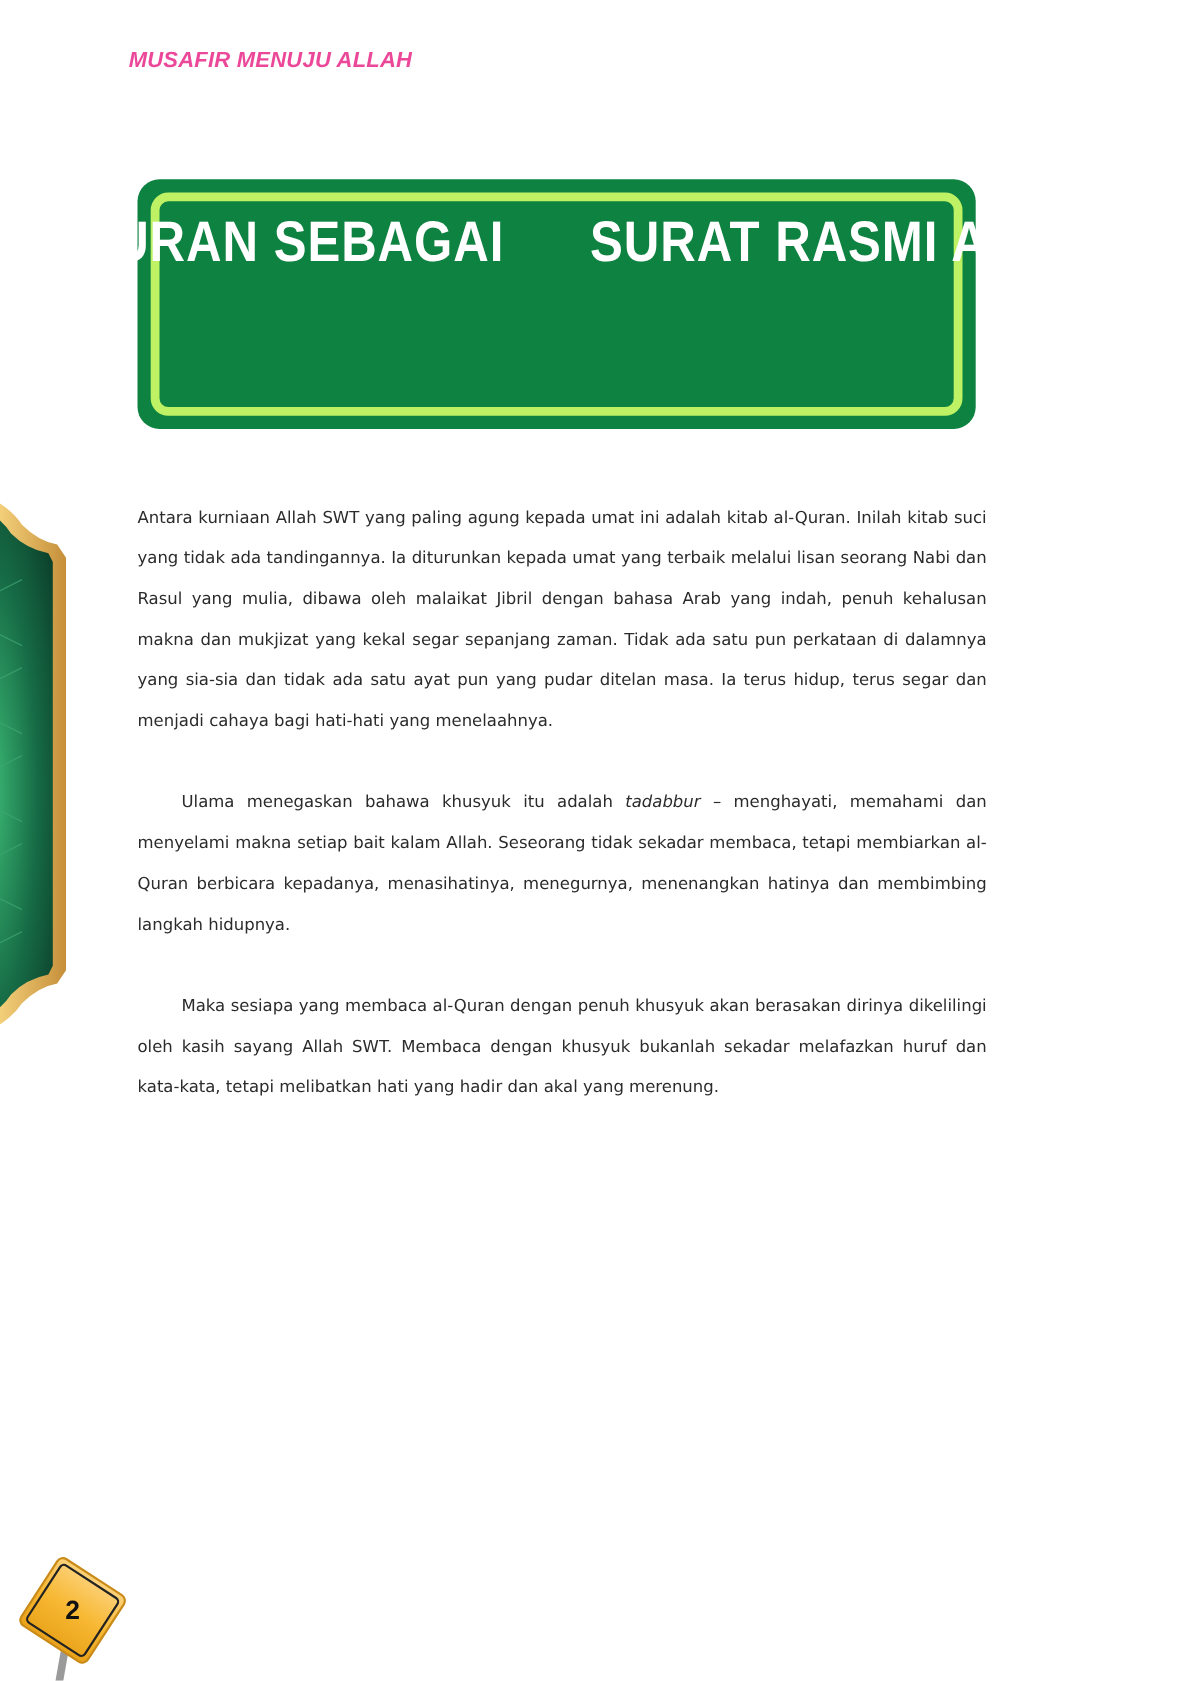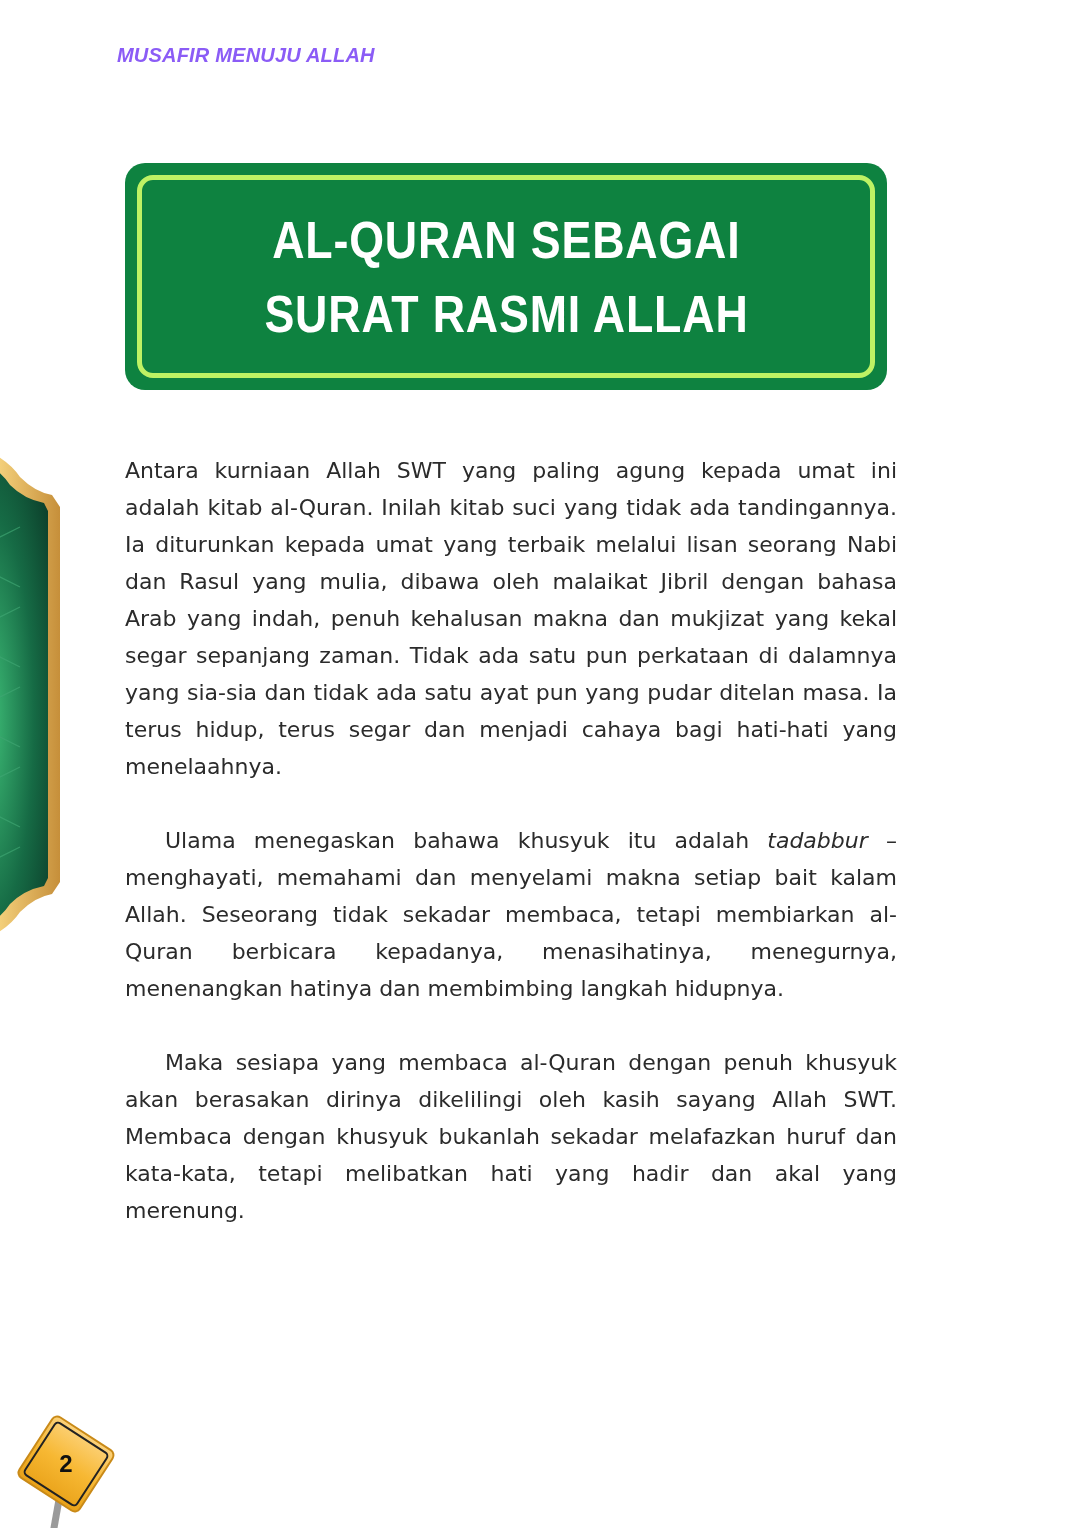--- a/index.html
+++ b/index.html
@@ -1,21 +1,21 @@
 <!DOCTYPE html>
 <html><head>
 <meta charset="utf-8">
 <style>
   html, body { margin:0; padding:0; }
   body { width:1080px; height:1528px; background:#ffffff; position:relative; overflow:hidden; font-family:"DejaVu Sans", sans-serif; }
-  .running-head { position:absolute; left:117px; top:44px; font-family:"Liberation Sans", sans-serif; font-weight:bold; font-style:italic; font-size:20px; color:#8b5cf6; letter-spacing:0.2px; }
+  .running-head { position:absolute; left:117px; top:44px; font-family:"Liberation Sans", sans-serif; font-weight:bold; font-style:italic; font-size:20px; color:#ec4899; letter-spacing:0.2px; }
   .sign { position:absolute; left:125px; top:163px; width:762px; height:227px; background:#0e8240; border-radius:20px; box-sizing:border-box; }
-  .sign-inner { position:absolute; left:12px; top:12px; right:12px; bottom:12px; border:5px solid #bef264; border-radius:16px; display:flex; flex-direction:column; align-items:center; justify-content:center; }
+  .sign-inner { position:absolute; left:12px; top:12px; right:12px; bottom:12px; border:8px solid #bef264; border-radius:16px; display:flex; flex-direction:row; align-items:flex-start; justify-content:center; }
   .sign-line { font-family:"Liberation Sans", sans-serif; font-weight:bold; color:#ffffff; font-size:52px; line-height:74px; transform:scaleX(0.86); letter-spacing:1px; white-space:nowrap; }
-  .body-text { position:absolute; left:125px; top:452px; width:772px; font-family:"DejaVu Sans", sans-serif; font-size:22px; line-height:37px; color:#2b2b2b; text-align:justify; }
+  .body-text { position:absolute; left:125px; top:452px; width:772px; font-family:"DejaVu Sans", sans-serif; font-size:15px; line-height:37px; color:#2b2b2b; text-align:justify; }
   .body-text p { margin:0 0 37px 0; }
   .body-text p.indent { text-indent:40px; }
   .ornament { position:absolute; left:-60px; top:437px; width:122px; height:515px; }
   .page-sign { position:absolute; left:10px; top:1408px; width:120px; height:120px; }
 </style>
 </head>
 <body>
 
 <div class="running-head">MUSAFIR MENUJU ALLAH</div>
 

